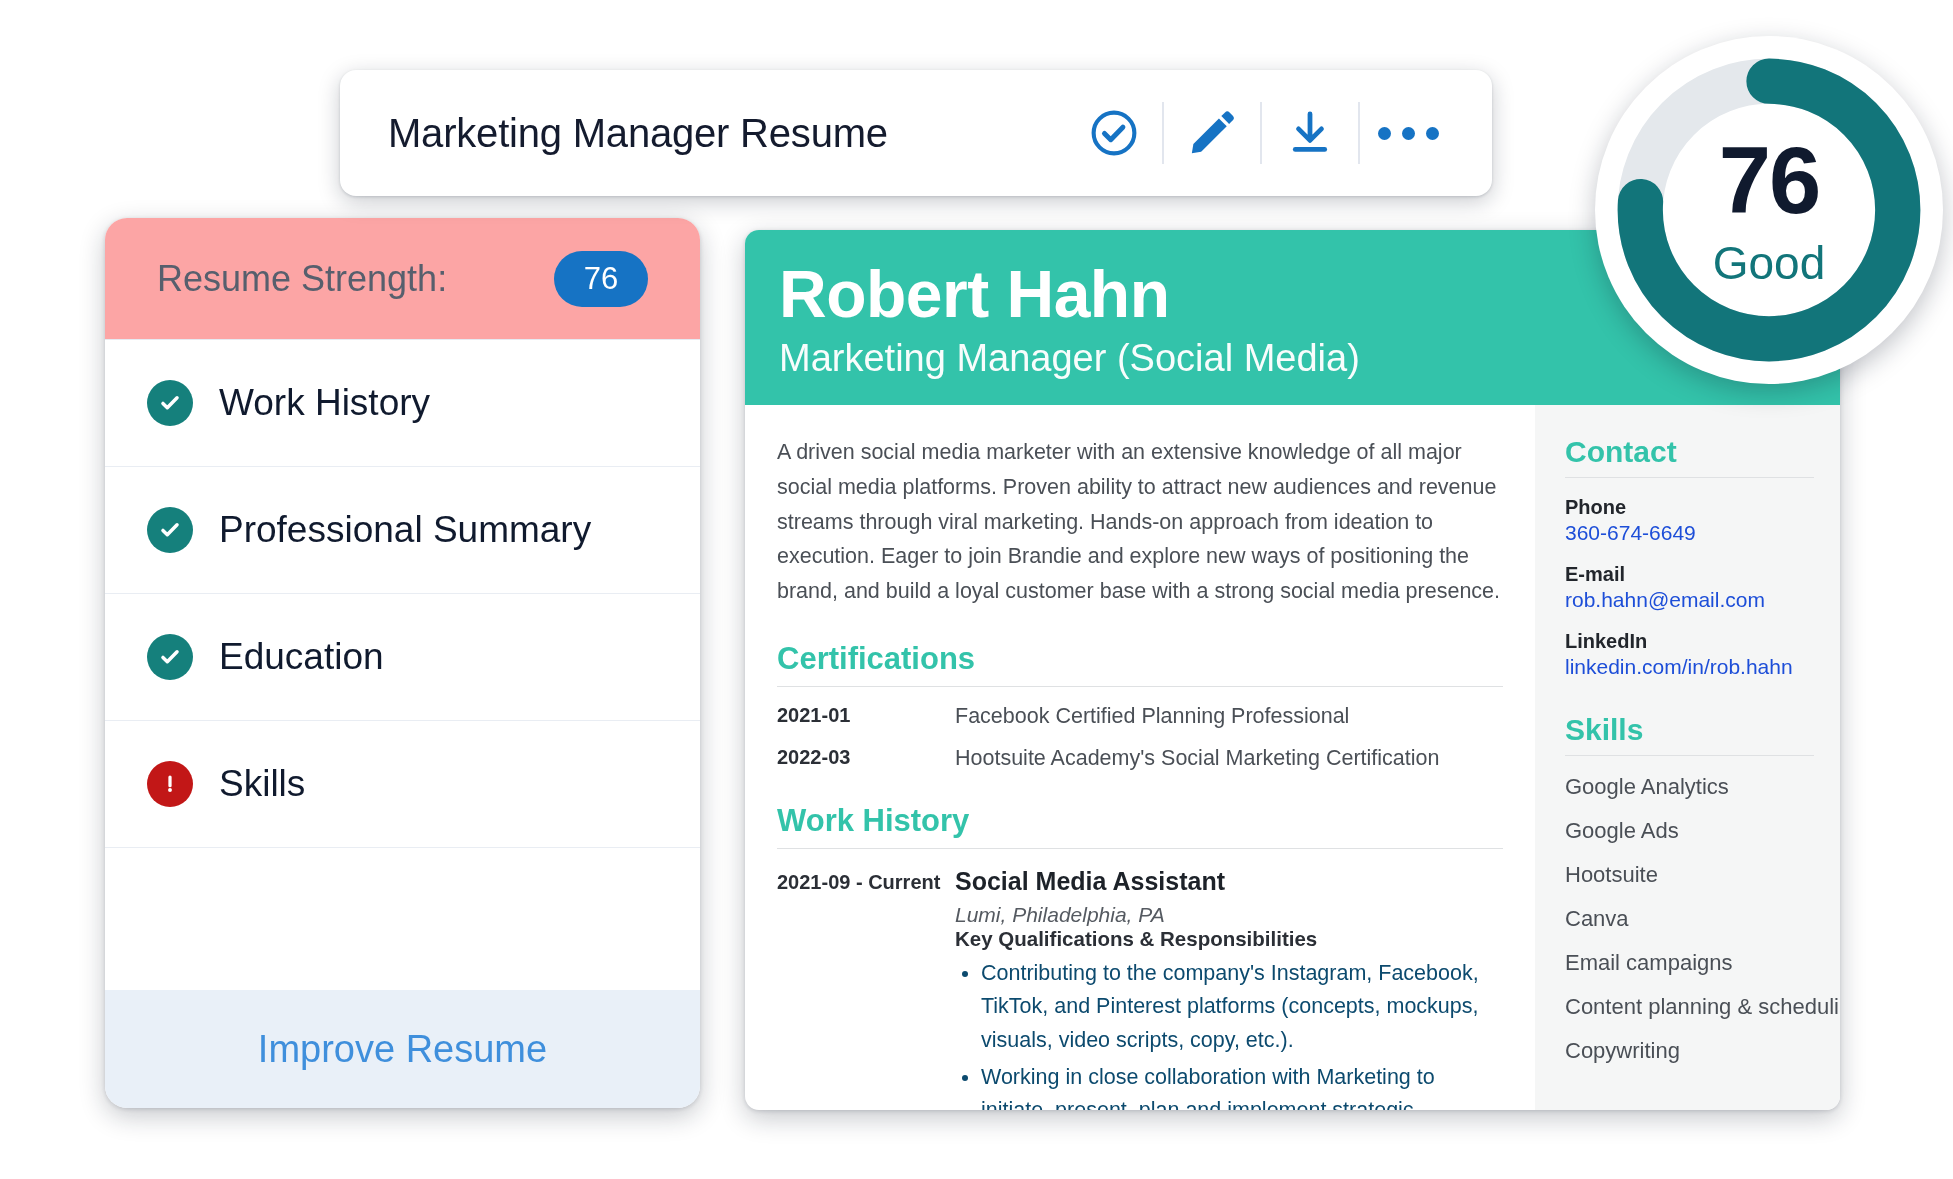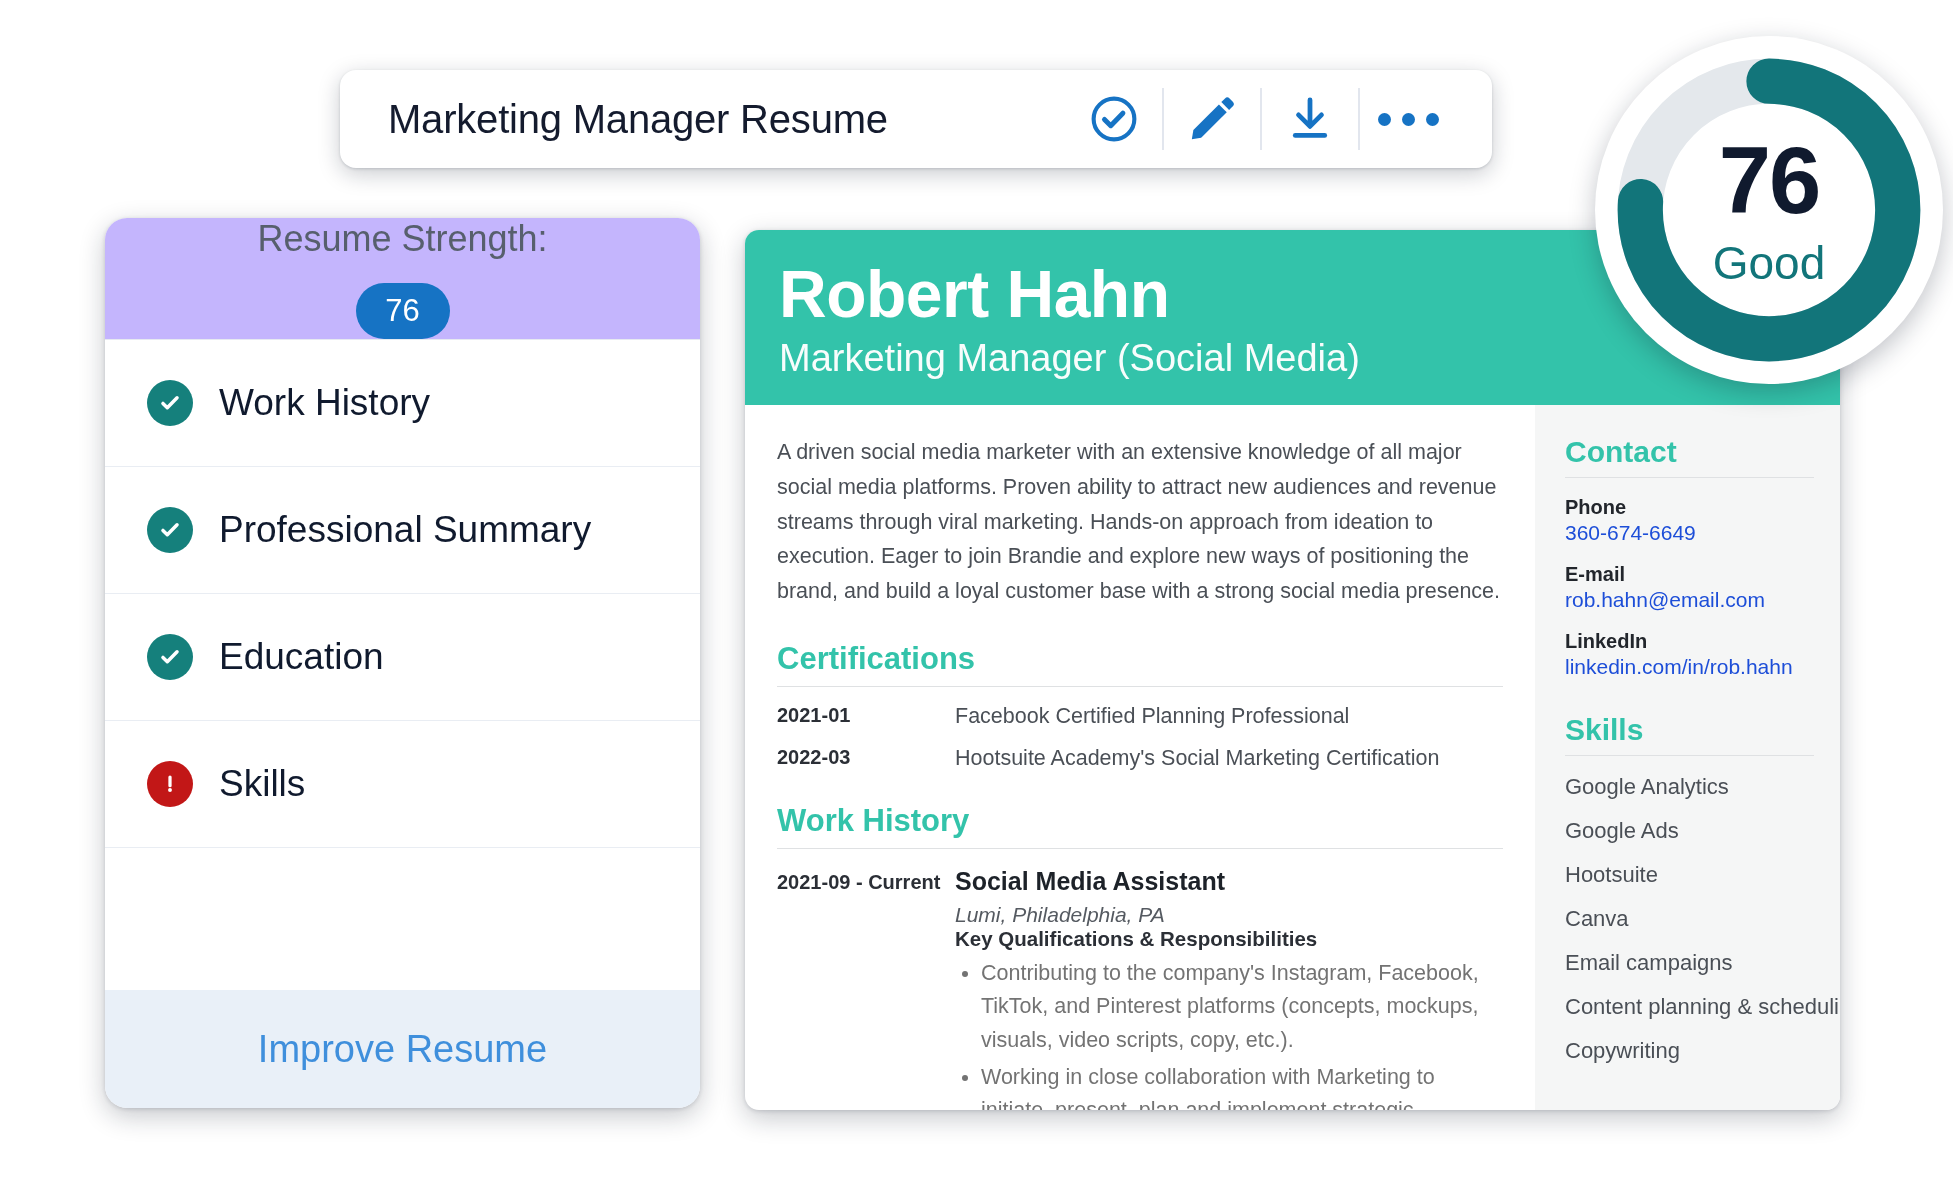--- a/index.html
+++ b/index.html
@@ -8,21 +8,21 @@
     background: #ffffff;
     font-family: "Liberation Sans", sans-serif;
     overflow: hidden;
   }
   #stage { position: relative; width: 1953px; height: 1179px; }
 
   
   .toolbar {
     position: absolute;
     left: 340px; top: 70px;
-    width: 1152px; height: 98px;
+    width: 1152px; height: 126px;
     background: #ffffff;
     border-radius: 16px;
     box-shadow: 0 6px 22px rgba(15,23,42,.22), 0 1px 3px rgba(15,23,42,.16);
     display: flex; align-items: center;
     padding: 0 36px 0 48px;
     z-index: 30;
   }
   .toolbar-title {
     font-size: 40px; color: #141b2e; font-weight: 400;
     letter-spacing: -.2px; white-space: nowrap;
@@ -64,25 +64,24 @@
     left: 105px; top: 218px;
     width: 595px; height: 890px;
     background: #ffffff;
     border-radius: 22px;
     box-shadow: 0 8px 26px rgba(15,23,42,.24), 0 1px 4px rgba(15,23,42,.15);
     overflow: hidden;
     z-index: 20;
     display: flex; flex-direction: column;
   }
   .strength-head {
-    height: 122px; background: #c4b5fd;
+    height: 122px; background: #fca5a5;
     display: flex; align-items: center;
-    padding: 0 24px;
+    padding: 0 52px;
     border-bottom: 1px solid #e6eaf1;
-    flex-direction: column;
   }
   .strength-label { font-size: 36px; color: #575f6d; flex: 1; }
   .score-pill {
     min-width: 94px; height: 56px; border-radius: 28px;
     background: #1673c4; color:#fff;
     display:flex; align-items:center; justify-content:center;
     font-size: 31px; font-weight: 500; padding: 0 20px;
   }
   .check-list { flex: 1; }
   .check-row {
@@ -144,21 +143,21 @@
   .cert-date { width: 178px; font-size: 20px; font-weight: 700; color: #2b2f36; flex: none; }
   .cert-name { font-size: 21.5px; color: #4a4f56; font-weight: 300; }
 
   .job-row { display: flex; margin-top: 18px; }
   .job-date { width: 178px; font-size: 20px; font-weight: 700; color: #2b2f36; flex: none; line-height: 1.5; }
   .job-body { flex: 1; }
   .job-title { font-size: 25px; font-weight: 700; color: #1d2229; }
   .job-company { font-size: 21px; font-style: italic; color: #555a61; margin-top: 7px; font-weight: 300; }
   .job-kq { font-size: 20.5px; font-weight: 700; color: #2b2f36; }
   .job-bullets { margin: 6px 0 0 26px; }
-  .job-bullets li { font-size: 21.5px; line-height: 1.55; color: #737373; font-weight: 300; margin-top: 4px; }
+  .job-bullets li { font-size: 21.5px; line-height: 1.55; color: #0c4a6e; font-weight: 300; margin-top: 4px; }
 
   .s-title { font-size: 30px; font-weight: 700; color: #33c3aa; }
   .s-rule { height: 1px; background: #dfe1e3; margin-top: 8px; }
   .c-group { margin-top: 18px; }
   .c-label { font-size: 20px; font-weight: 700; color: #22262c; }
   .c-value { font-size: 21px; color: #1d4ed8; font-weight: 300; margin-top: 2px; white-space: nowrap; }
   .skills-block { margin-top: 34px; }
   .skill-item { font-size: 22px; color: #4a4f56; font-weight: 300; margin-top: 18px; white-space: nowrap; }
 </style>
 </head>

